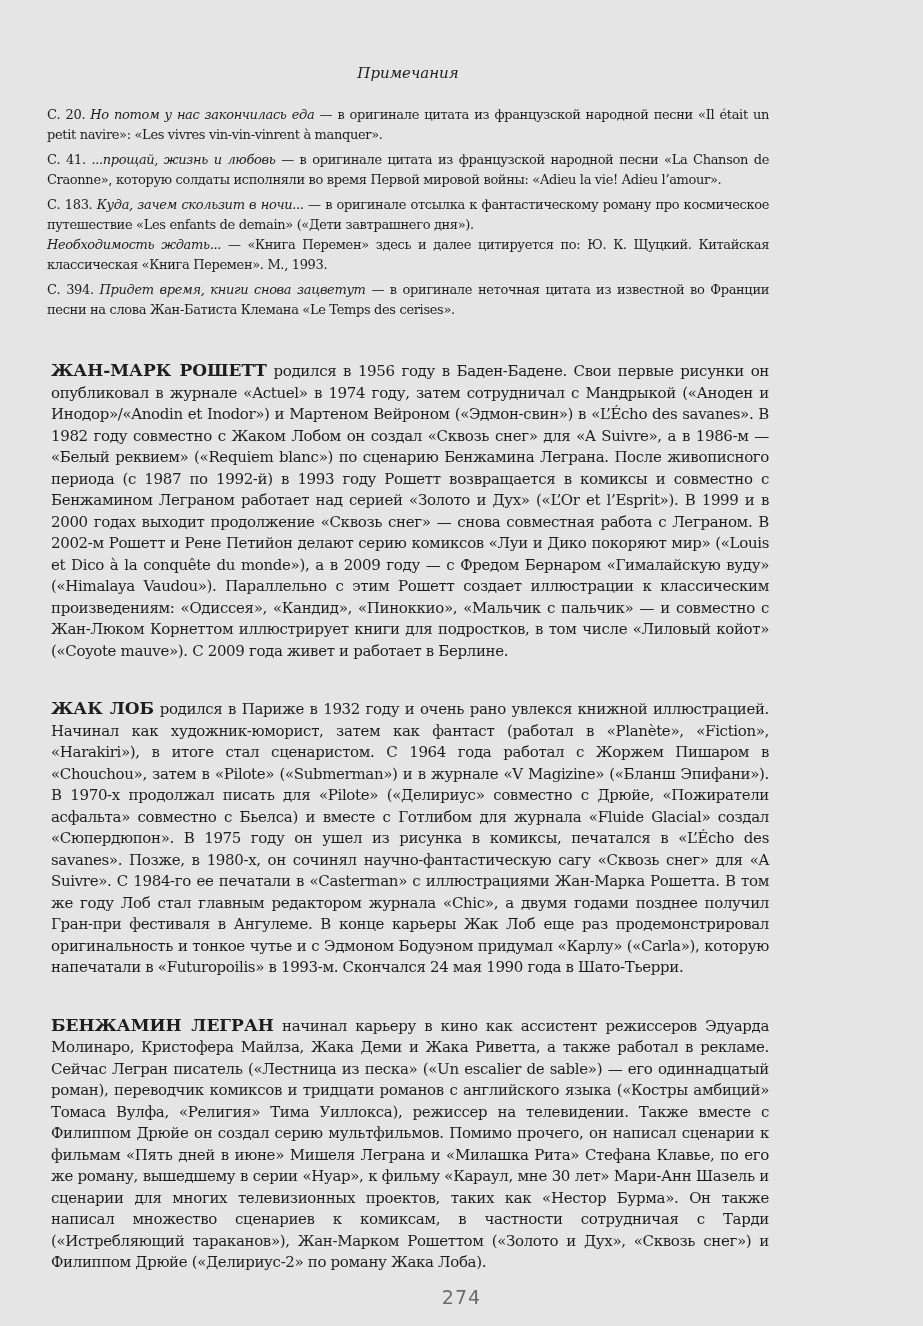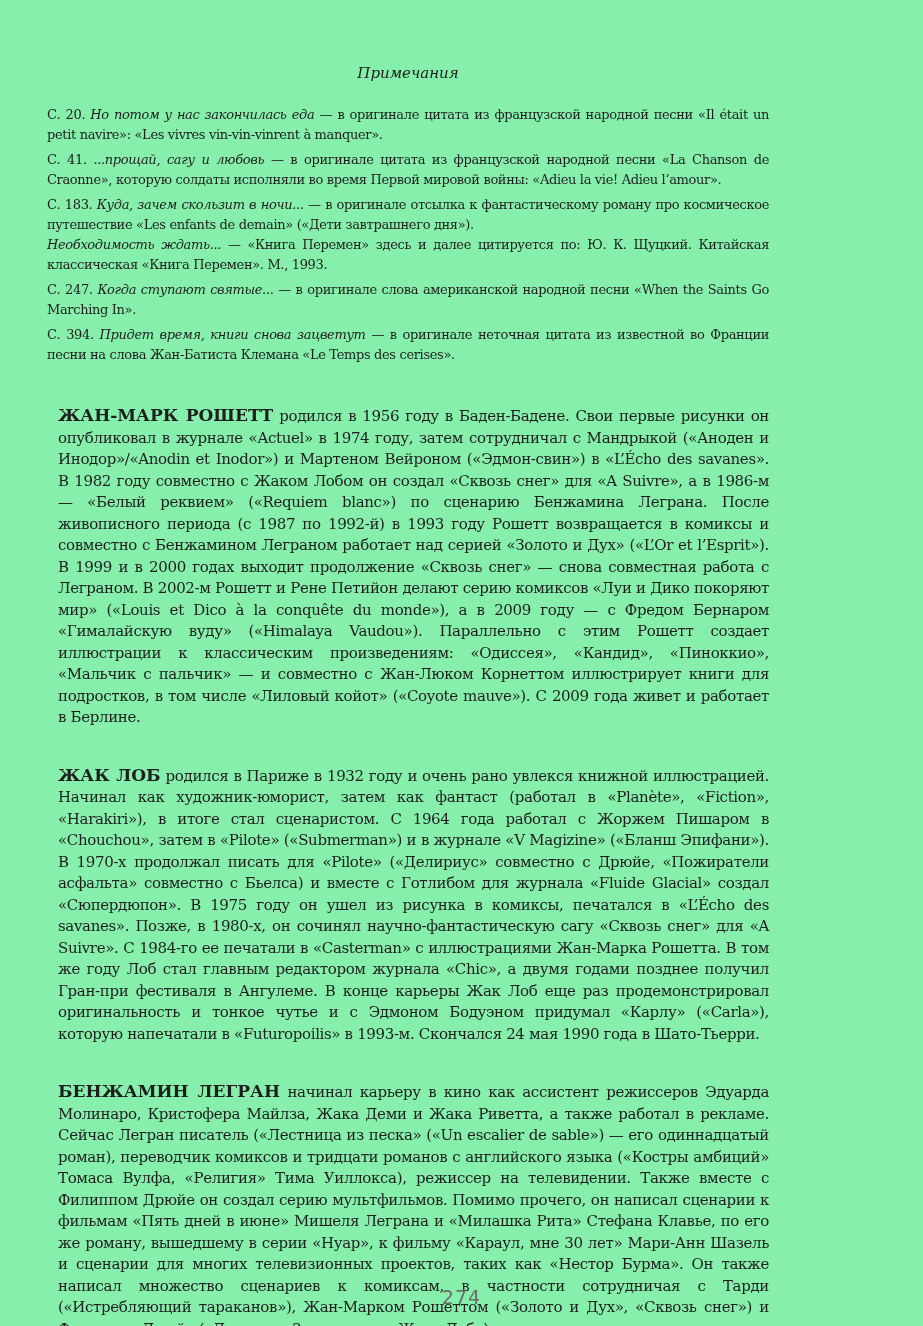--- a/index.html
+++ b/index.html
@@ -36,21 +36,21 @@
   .note { margin: 0 0 5px 0; }
   .note .it { font-style: italic; }
   .bios {
     width: 722px;
     margin-top: 18px;
     font-size: 15px;
     line-height: 21.5px;
     letter-spacing: -0.35px;
     text-align: justify;
   }
-  .bio { margin: 36px 0 0 11px; }
+  .bio { margin: 36px 0 0 4px; }
   .bio:first-child { margin-top: 40px; }
   .bio-name {
     font-weight: bold;
     font-size: 17px;
     letter-spacing: 0;
   }
   .page-number {
     position: absolute;
     left: 0;
     top: 1286px;
@@ -58,29 +58,28 @@
     text-align: center;
     font-family: "DejaVu Sans", "Liberation Sans", sans-serif;
     font-size: 19px;
     color: #6b6b6b;
     letter-spacing: 1px;
   }
 </style>
 </head>
 <body>
 
-<div class="page" style="background: #86efac; color: rgb(30, 30, 30);">
+<div class="page" style="background: #e5e5e5; color: rgb(30, 30, 30);">
 
   <div class="page-title">Примечания</div>
 
   <div class="notes" id="notes-section">
       <p class="note"><span>С. 20. </span><span class="it">Но потом у нас закончилась еда</span><span> — в оригинале цитата из французской народной песни «Il était un petit navire»: «Les vivres vin-vin-vinrent à manquer».</span></p>
-      <p class="note"><span>С. 41. </span><span class="it">...прощай, сагу и любовь</span><span> — в оригинале цитата из французской народной песни «La Chanson de Craonne», которую солдаты исполняли во время Первой мировой войны: «Adieu la vie! Adieu l’amour».</span></p>
+      <p class="note"><span>С. 41. </span><span class="it">...прощай, жизнь и любовь</span><span> — в оригинале цитата из французской народной песни «La Chanson de Craonne», которую солдаты исполняли во время Первой мировой войны: «Adieu la vie! Adieu l’amour».</span></p>
       <p class="note"><span>С. 183. </span><span class="it">Куда, зачем скользит в ночи...</span><span> — в оригинале отсылка к фантастическому роману про космическое путешествие «Les enfants de demain» («Дети завтрашнего дня»).</span><br><span class="it">Необходимость ждать...</span><span> — «Книга Перемен» здесь и далее цитируется по: Ю. К. Щуцкий. Китайская классическая «Книга Перемен». М., 1993.</span></p>
-      <p class="note"><span>С. 247. </span><span class="it">Когда ступают святые...</span><span> — в оригинале слова американской народной песни «When the Saints Go Marching In».</span></p>
       <p class="note"><span>С. 394. </span><span class="it">Придет время, книги снова зацветут</span><span> — в оригинале неточная цитата из известной во Франции песни на слова Жан-Батиста Клемана «Le Temps des cerises».</span></p>
     </div>
 
   <div class="bios">
 
     <p class="bio"><span class="bio-name">ЖАН-МАРК РОШЕТТ</span><span class="bio-text"> родился в 1956 году в Баден-Бадене. Свои первые рисунки он опубликовал в журнале «Actuel» в 1974 году, затем сотрудничал с Мандрыкой («Аноден и Инодор»/«Anodin et Inodor») и Мартеном Вейроном («Эдмон-свин») в «L’Écho des savanes». В 1982 году совместно с Жаком Лобом он создал «Сквозь снег» для «A Suivre», а в 1986-м — «Белый реквием» («Requiem blanc») по сценарию Бенжамина Леграна. После живописного периода (с 1987 по 1992-й) в 1993 году Рошетт возвращается в комиксы и совместно с Бенжамином Леграном работает над серией «Золото и Дух» («L’Or et l’Esprit»). В 1999 и в 2000 годах выходит продолжение «Сквозь снег» — снова совместная работа с Леграном. В 2002-м Рошетт и Рене Петийон делают серию комиксов «Луи и Дико покоряют мир» («Louis et Dico à la conquête du monde»), а в 2009 году — с Фредом Бернаром «Гималайскую вуду» («Himalaya Vaudou»). Параллельно с этим Рошетт создает иллюстрации к классическим произведениям: «Одиссея», «Кандид», «Пиноккио», «Мальчик с пальчик» — и совместно с Жан-Люком Корнеттом иллюстрирует книги для подростков, в том числе «Лиловый койот» («Coyote mauve»). С 2009 года живет и работает в Берлине.</span></p>
 
     <p class="bio"><span class="bio-name">ЖАК ЛОБ</span><span class="bio-text"> родился в Париже в 1932 году и очень рано увлекся книжной иллюстрацией. Начинал как художник-юморист, затем как фантаст (работал в «Planète», «Fiction», «Harakiri»), в итоге стал сценаристом. С 1964 года работал с Жоржем Пишаром в «Chouchou», затем в «Pilote» («Submerman») и в журнале «V Magizine» («Бланш Эпифани»). В 1970-х продолжал писать для «Pilote» («Делириус» совместно с Дрюйе, «Пожиратели асфальта» совместно с Бьелса) и вместе с Готлибом для журнала «Fluide Glacial» создал «Сюпердюпон». В 1975 году он ушел из рисунка в комиксы, печатался в «L’Écho des savanes». Позже, в 1980-х, он сочинял научно-фантастическую сагу «Сквозь снег» для «A Suivre». С 1984-го ее печатали в «Casterman» с иллюстрациями Жан-Марка Рошетта. В том же году Лоб стал главным редактором журнала «Chic», а двумя годами позднее получил Гран-при фестиваля в Ангулеме. В конце карьеры Жак Лоб еще раз продемонстрировал оригинальность и тонкое чутье и с Эдмоном Бодуэном придумал «Карлу» («Carla»), которую напечатали в «Futuropoilis» в 1993-м. Скончался 24 мая 1990 года в Шато-Тьерри.</span></p>
 
     <p class="bio"><span class="bio-name">БЕНЖАМИН ЛЕГРАН</span><span class="bio-text"> начинал карьеру в кино как ассистент режиссеров Эдуарда Молинаро, Кристофера Майлза, Жака Деми и Жака Риветта, а также работал в рекламе. Сейчас Легран писатель («Лестница из песка» («Un escalier de sable») — его одиннадцатый роман), переводчик комиксов и тридцати романов с английского языка («Костры амбиций» Томаса Вулфа, «Религия» Тима Уиллокса), режиссер на телевидении. Также вместе с Филиппом Дрюйе он создал серию мультфильмов. Помимо прочего, он написал сценарии к фильмам «Пять дней в июне» Мишеля Леграна и «Милашка Рита» Стефана Клавье, по его же роману, вышедшему в серии «Нуар», к фильму «Караул, мне 30 лет» Мари-Анн Шазель и сценарии для многих телевизионных проектов, таких как «Нестор Бурма». Он также написал множество сценариев к комиксам, в частности сотрудничая с Тарди («Истребляющий тараканов»), Жан-Марком Рошеттом («Золото и Дух», «Сквозь снег») и Филиппом Дрюйе («Делириус-2» по роману Жака Лоба).</span></p>

